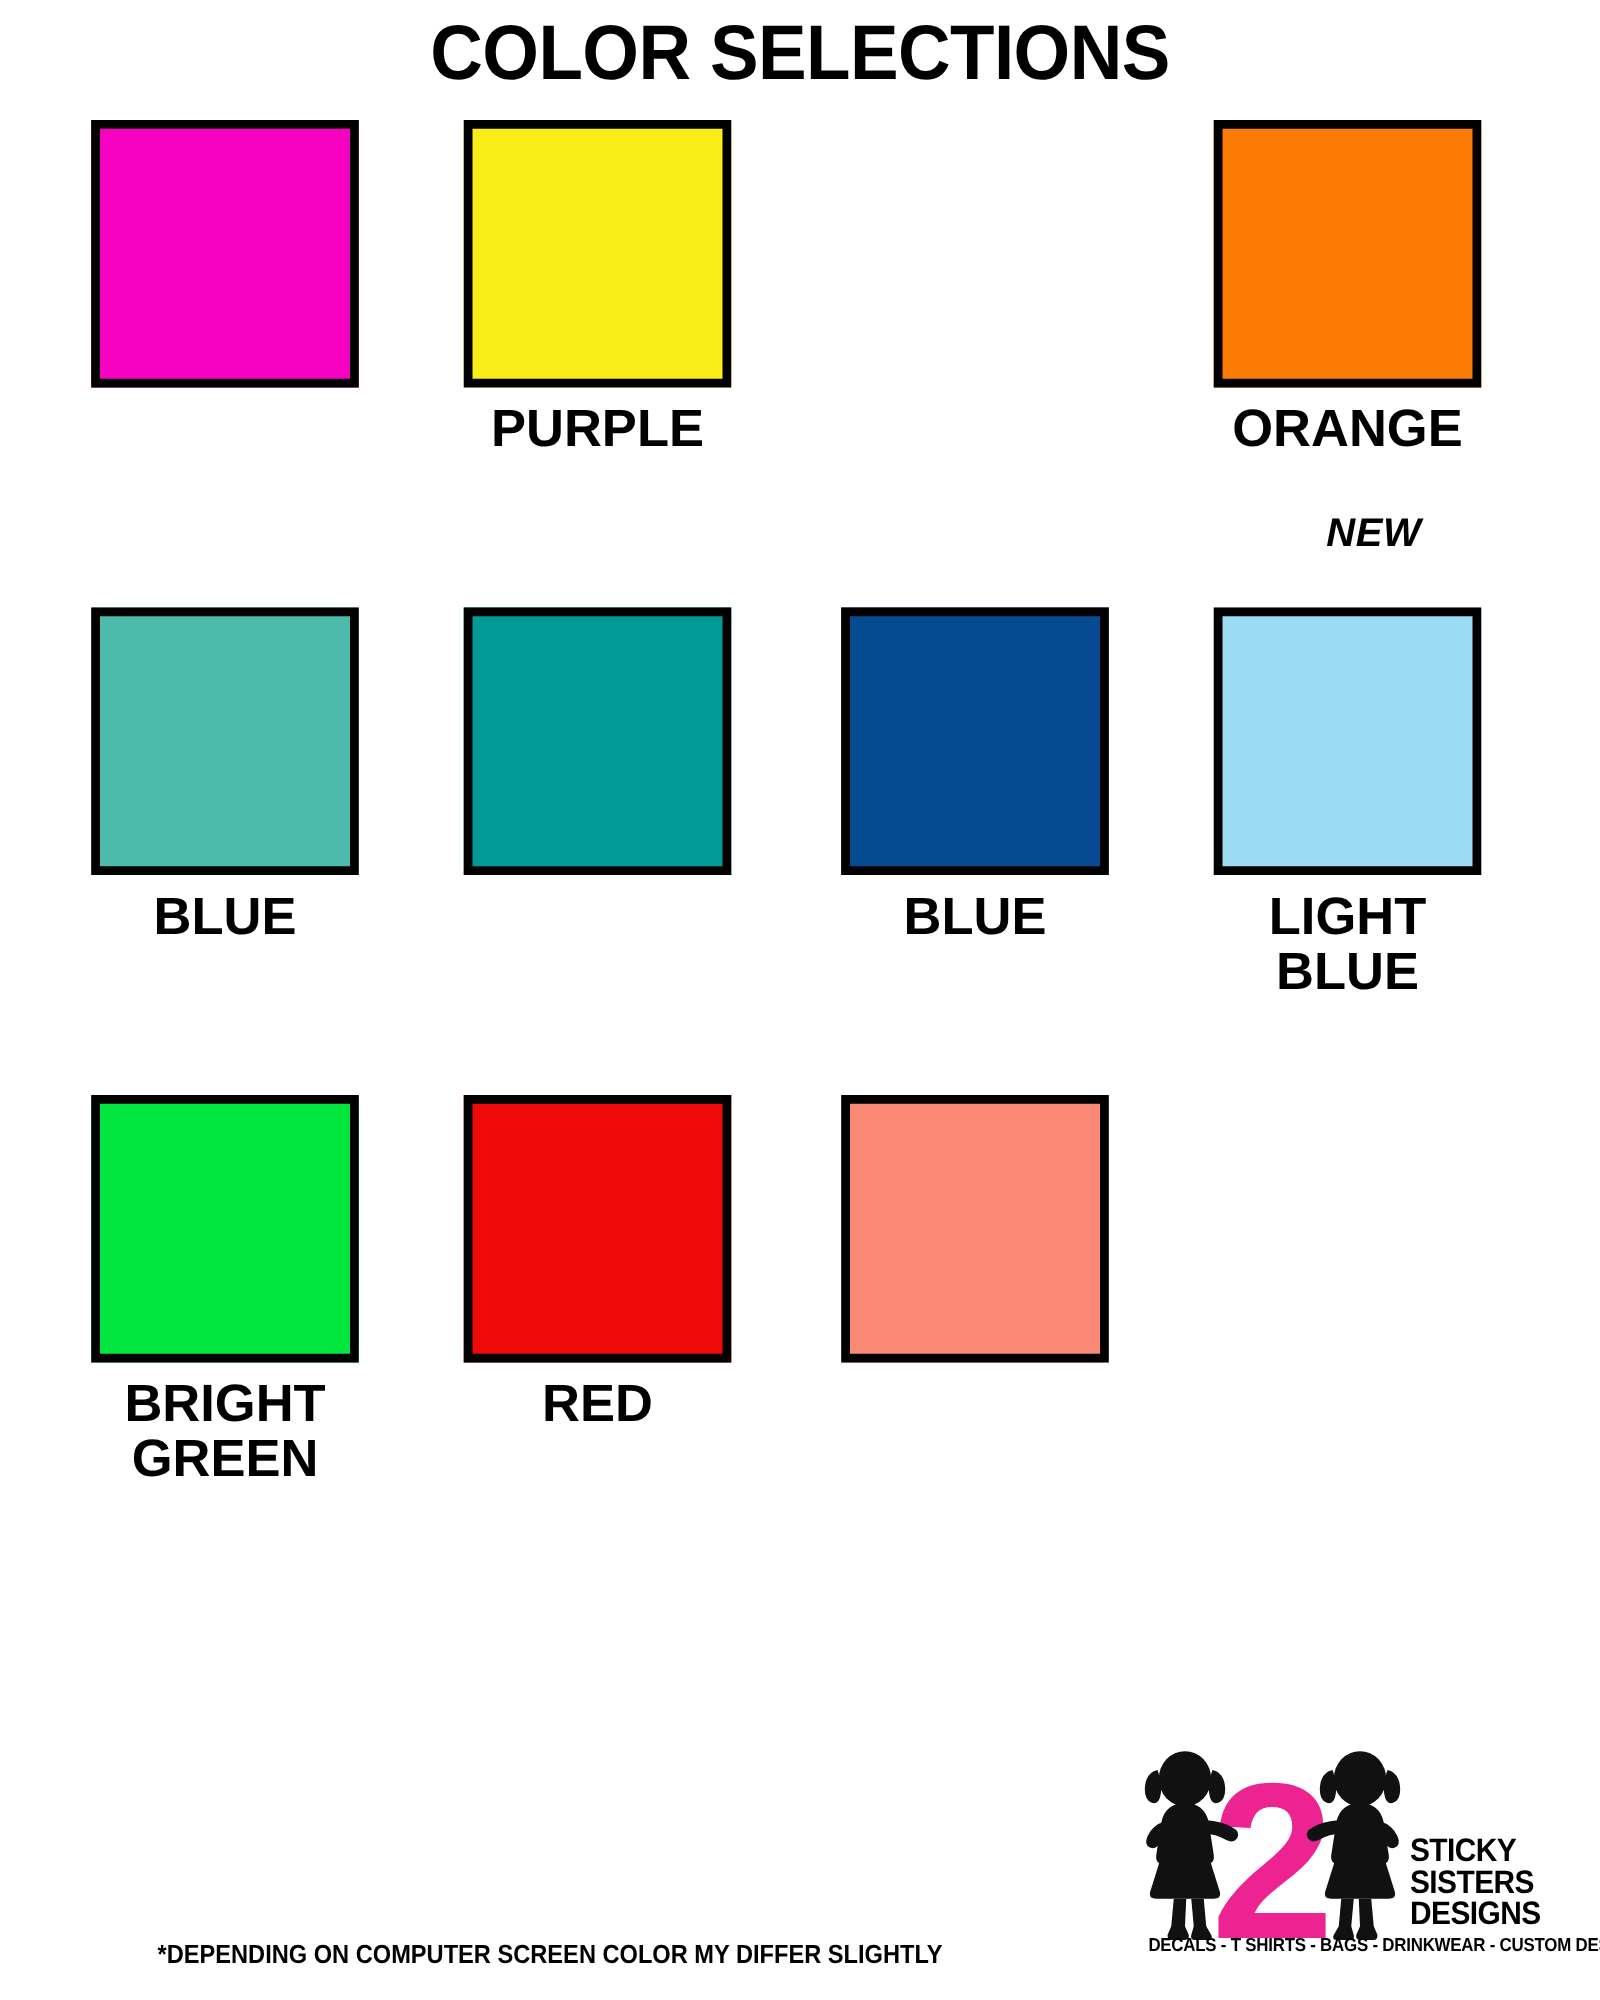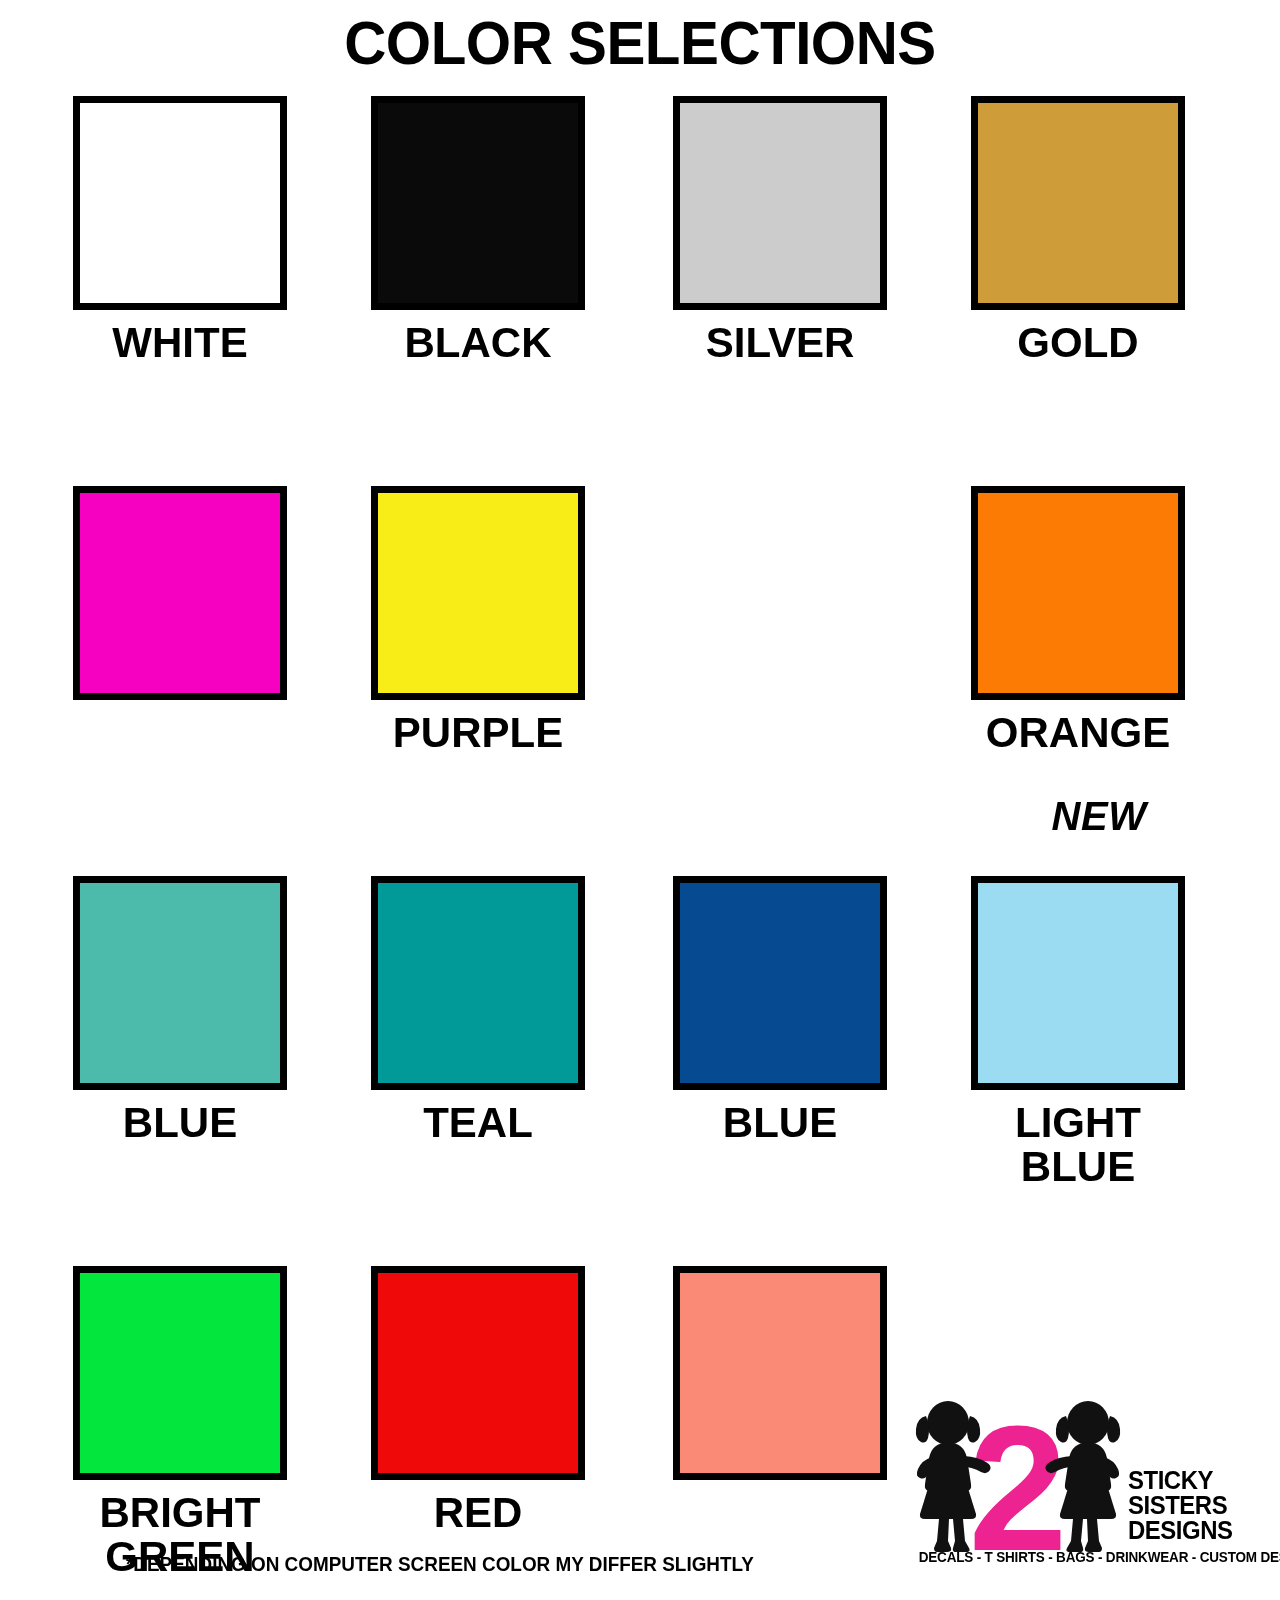--- a/index.html
+++ b/index.html
@@ -59,21 +59,21 @@
 
   .new-flag {
     position: absolute;
     top: -82px;
     left: 0;
     width: 214px;
     text-align: center;
     font-family: "Liberation Sans", sans-serif;
     font-weight: bold;
     font-style: italic;
-    font-size: 40px;
+    font-size: 32px;
     line-height: 44px;
     letter-spacing: 0.5px;
     padding-left: 42px;
     box-sizing: border-box;
   }
 
   .swatch-box {
     width: 200px;
     height: 200px;
     margin: 0 auto;
@@ -154,57 +154,38 @@
   }
 </style>
 </head>
 <body>
 
 <div id="page-title">COLOR SELECTIONS</div>
 
 <div id="swatch-grid">
     <div class="swatch-row">
       <div class="swatch-cell col0">
-        <div class="swatch-box" style="background: rgb(255, 255, 255); border-color: rgb(0, 0, 0);"></div>
-        <div class="swatch-label">WHITE</div>
-      </div>
-      <div class="swatch-cell col1">
-        <div class="swatch-box" style="background: rgb(10, 10, 10); border-color: rgb(0, 0, 0);"></div>
-        <div class="swatch-label">BLACK</div>
-      </div>
-      <div class="swatch-cell col2">
-        <div class="swatch-box" style="background: rgb(204, 204, 204); border-color: rgb(0, 0, 0);"></div>
-        <div class="swatch-label">SILVER</div>
-      </div>
-      <div class="swatch-cell col3">
-        <div class="swatch-box" style="background: rgb(207, 156, 58); border-color: rgb(0, 0, 0);"></div>
-        <div class="swatch-label">GOLD</div>
-      </div>
-    </div>
-    <div class="swatch-row">
-      <div class="swatch-cell col0">
         <div class="swatch-box" style="background: rgb(246, 0, 194); border-color: rgb(0, 0, 0);"></div>
       </div>
       <div class="swatch-cell col1">
         <div class="swatch-box" style="background: rgb(249, 237, 24); border-color: rgb(0, 0, 0);"></div>
         <div class="swatch-label">PURPLE</div>
       </div>
       <div class="swatch-cell col3">
         <div class="swatch-box" style="background: rgb(251, 123, 4); border-color: rgb(0, 0, 0);"></div>
         <div class="swatch-label">ORANGE</div>
       </div>
     </div>
     <div class="swatch-row">
       <div class="swatch-cell col0">
         <div class="swatch-box" style="background: rgb(77, 187, 172); border-color: rgb(0, 0, 0);"></div>
         <div class="swatch-label">BLUE</div>
       </div>
       <div class="swatch-cell col1">
         <div class="swatch-box" style="background: rgb(1, 154, 152); border-color: rgb(0, 0, 0);"></div>
-        <div class="swatch-label">TEAL</div>
       </div>
       <div class="swatch-cell col2">
         <div class="swatch-box" style="background: rgb(6, 75, 145); border-color: rgb(0, 0, 0);"></div>
         <div class="swatch-label">BLUE</div>
       </div>
       <div class="swatch-cell col3">
         <div class="new-flag">NEW</div>
         <div class="swatch-box" style="background: rgb(155, 220, 243); border-color: rgb(0, 0, 0);"></div>
         <div class="swatch-label">LIGHT
 BLUE</div>

